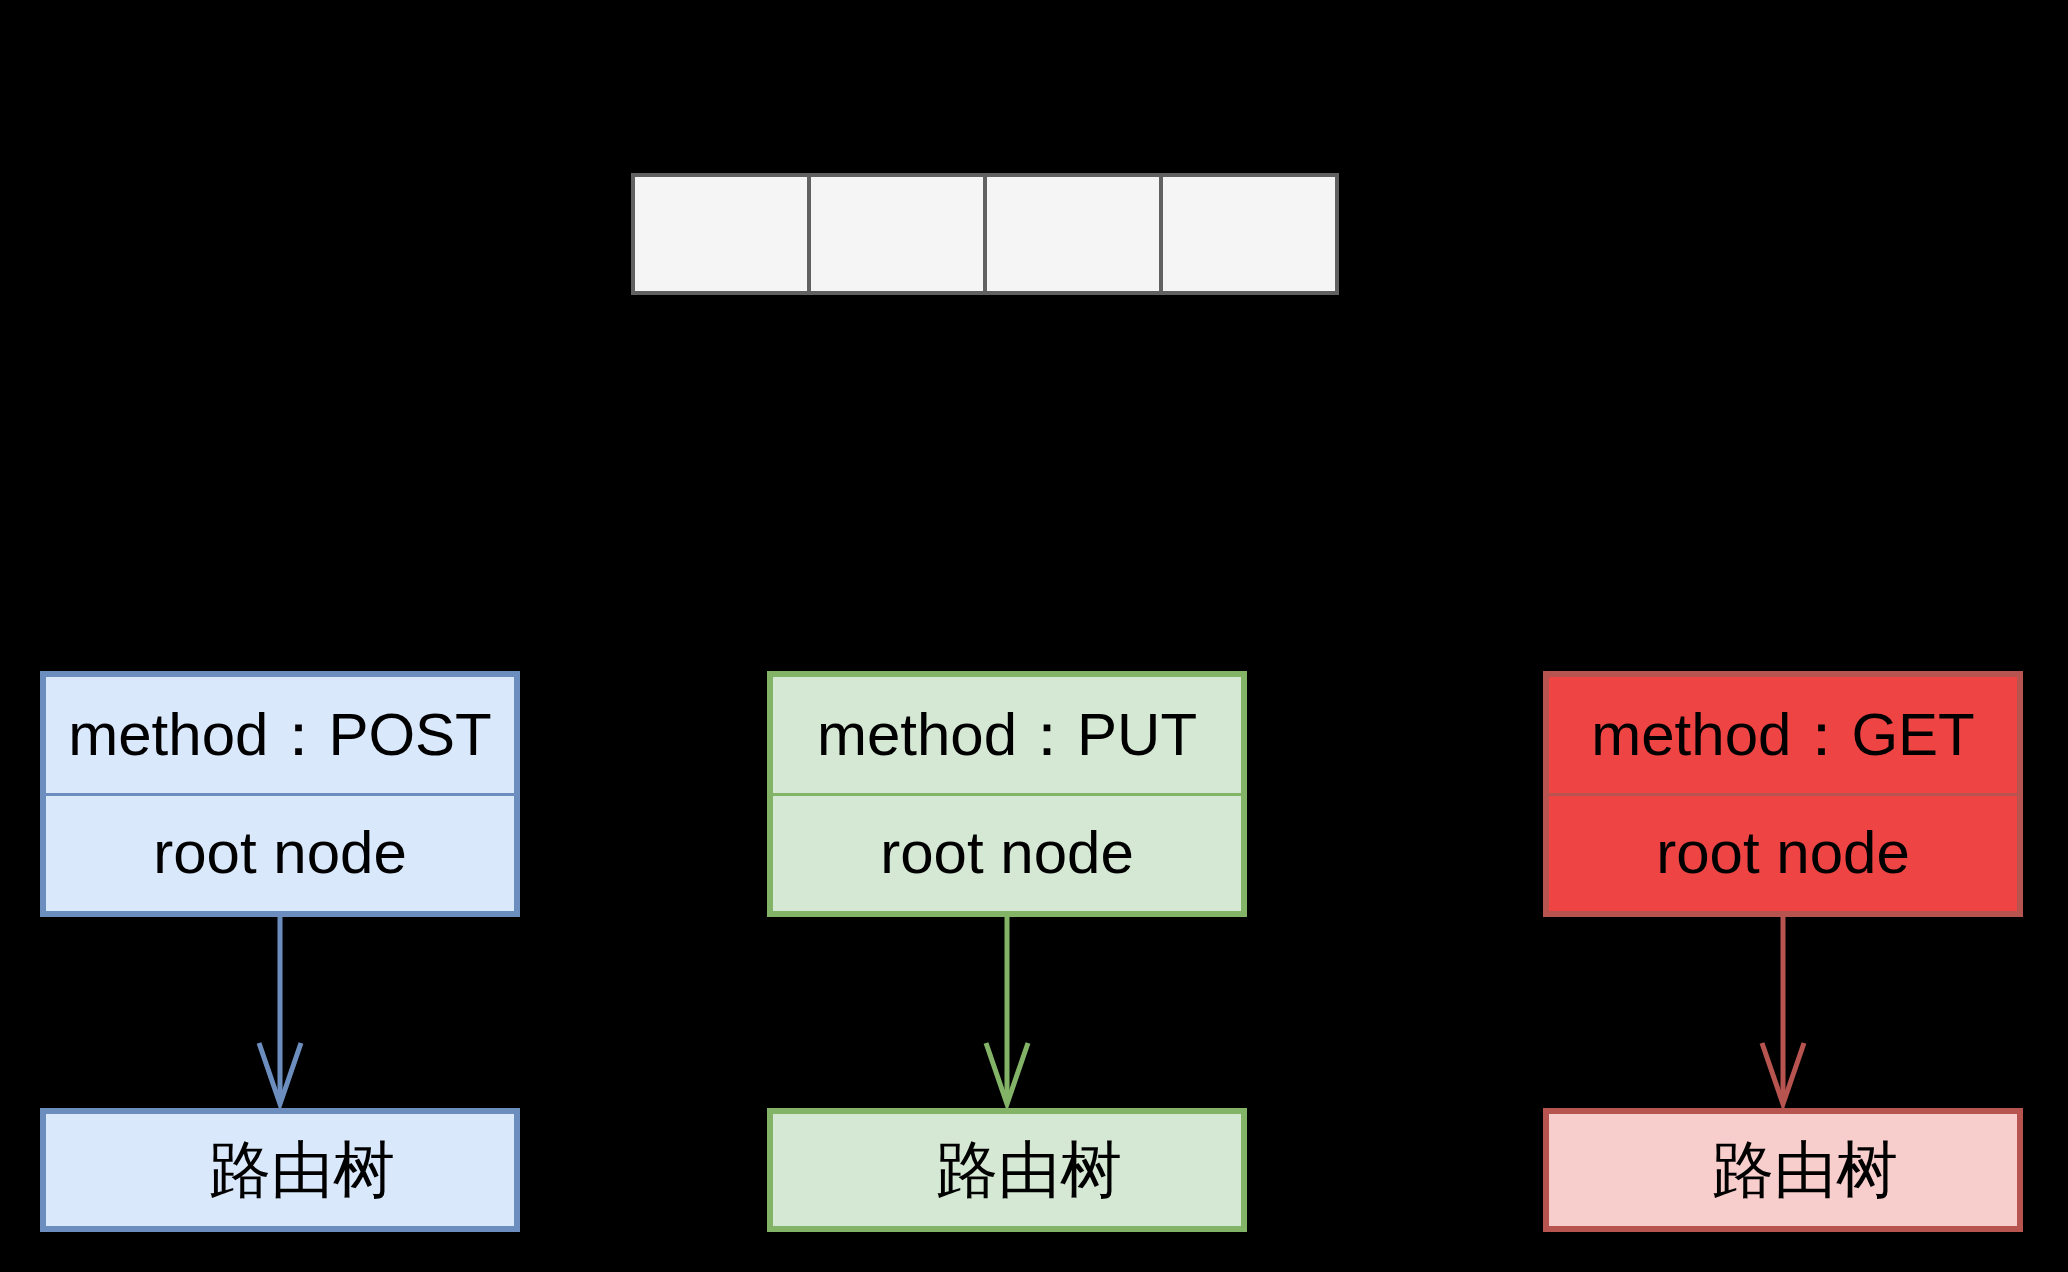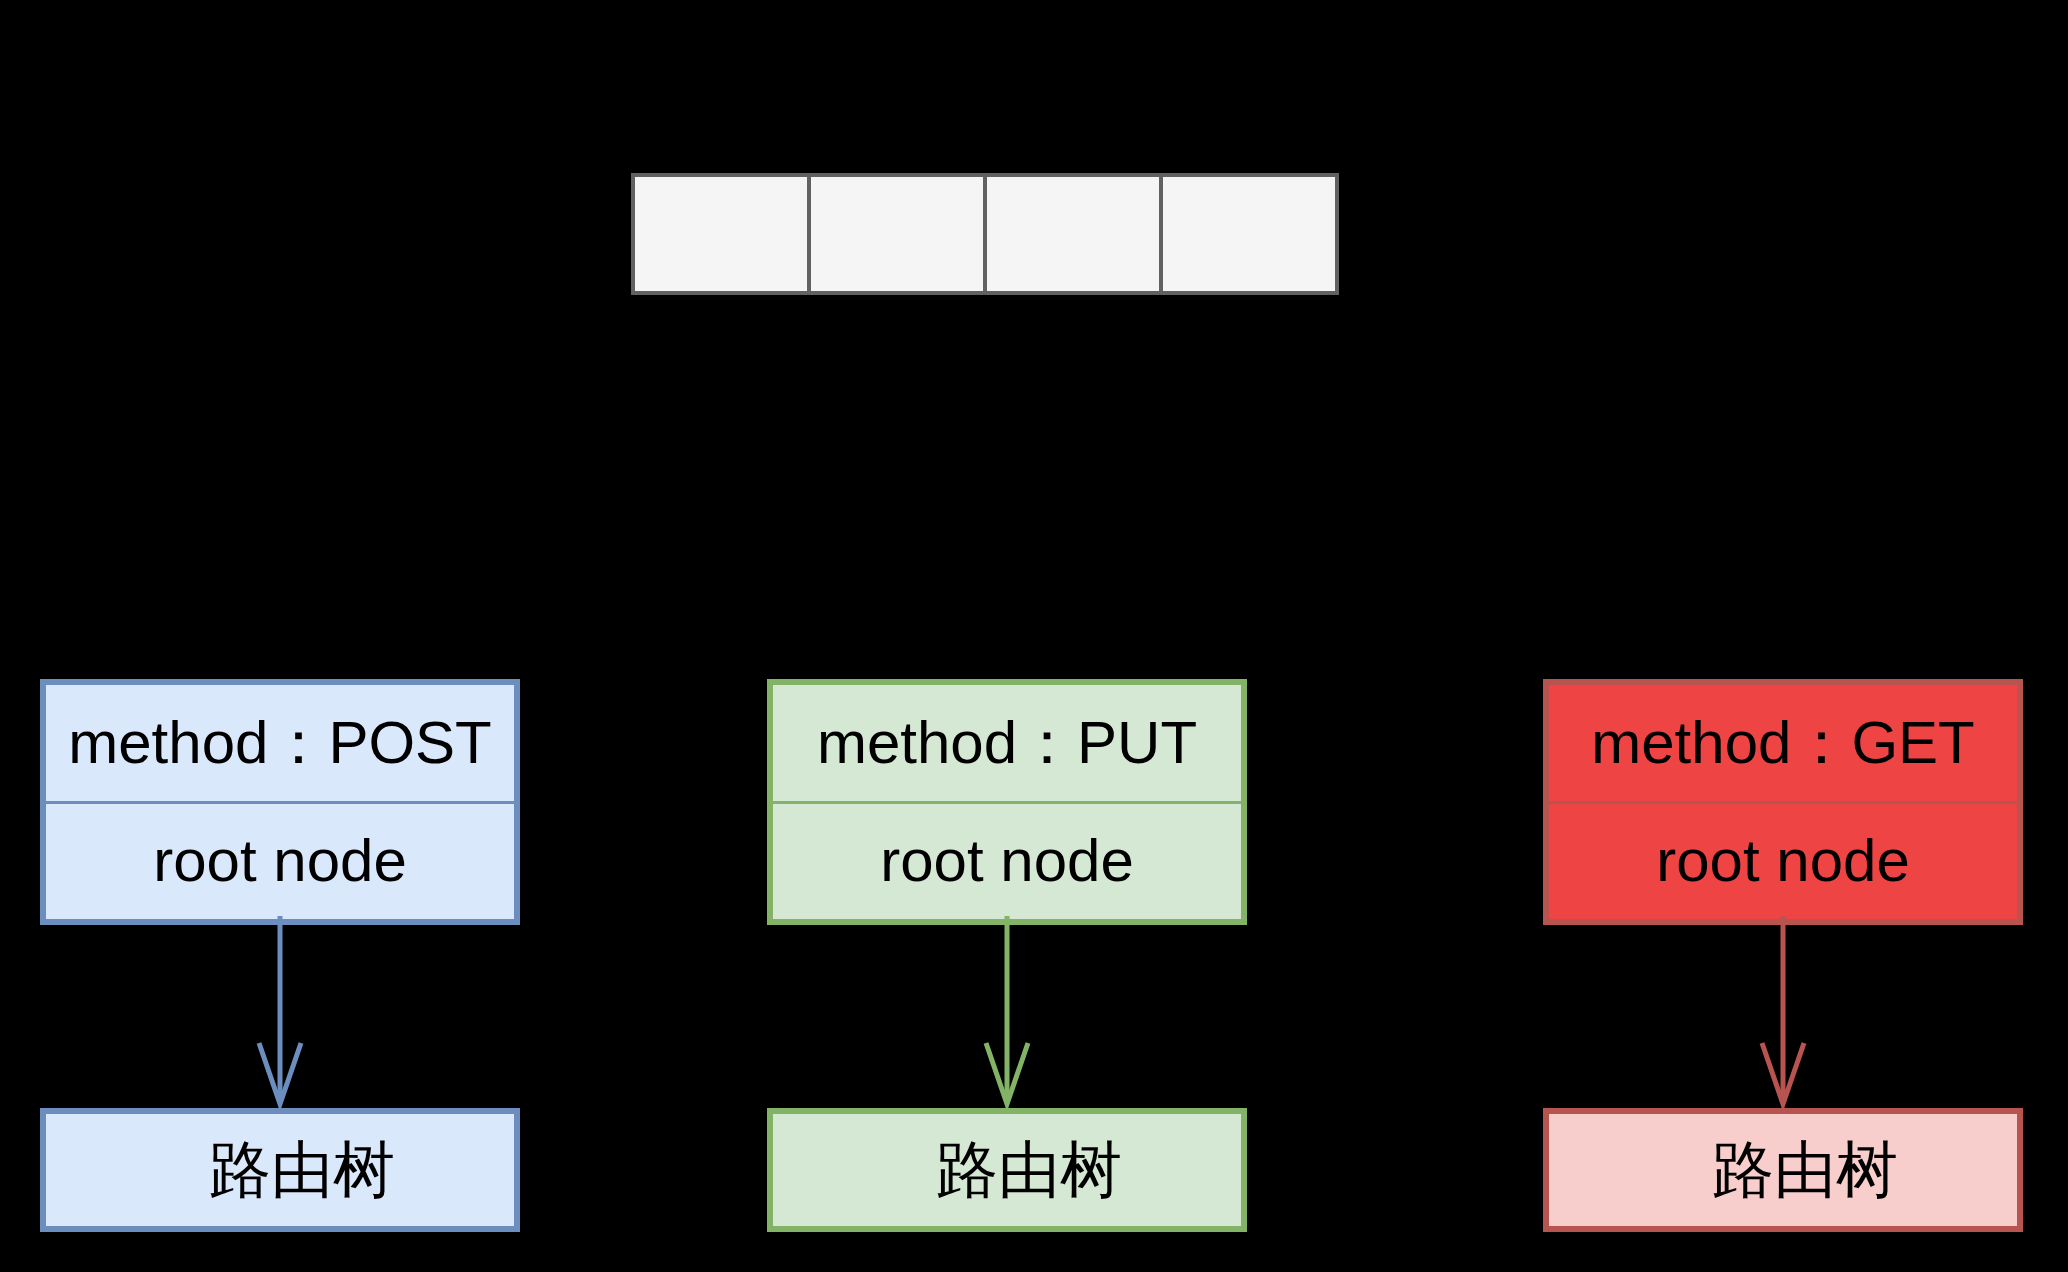--- a/index.html
+++ b/index.html
@@ -32,21 +32,20 @@
 
   
   .methodbox {
     position: absolute;
     top: 671px;
     width: 480px; height: 246px;
     box-sizing: border-box;
     border: 6px solid #000;
     display: flex;
     flex-direction: column;
-    margin-top: 8px;
   }
   .methodbox .row {
     flex: 1 1 0;
     display: flex;
     align-items: center;
     justify-content: center;
     font-size: 60px;
     color: #000000;
     white-space: pre;
     line-height: 1;

